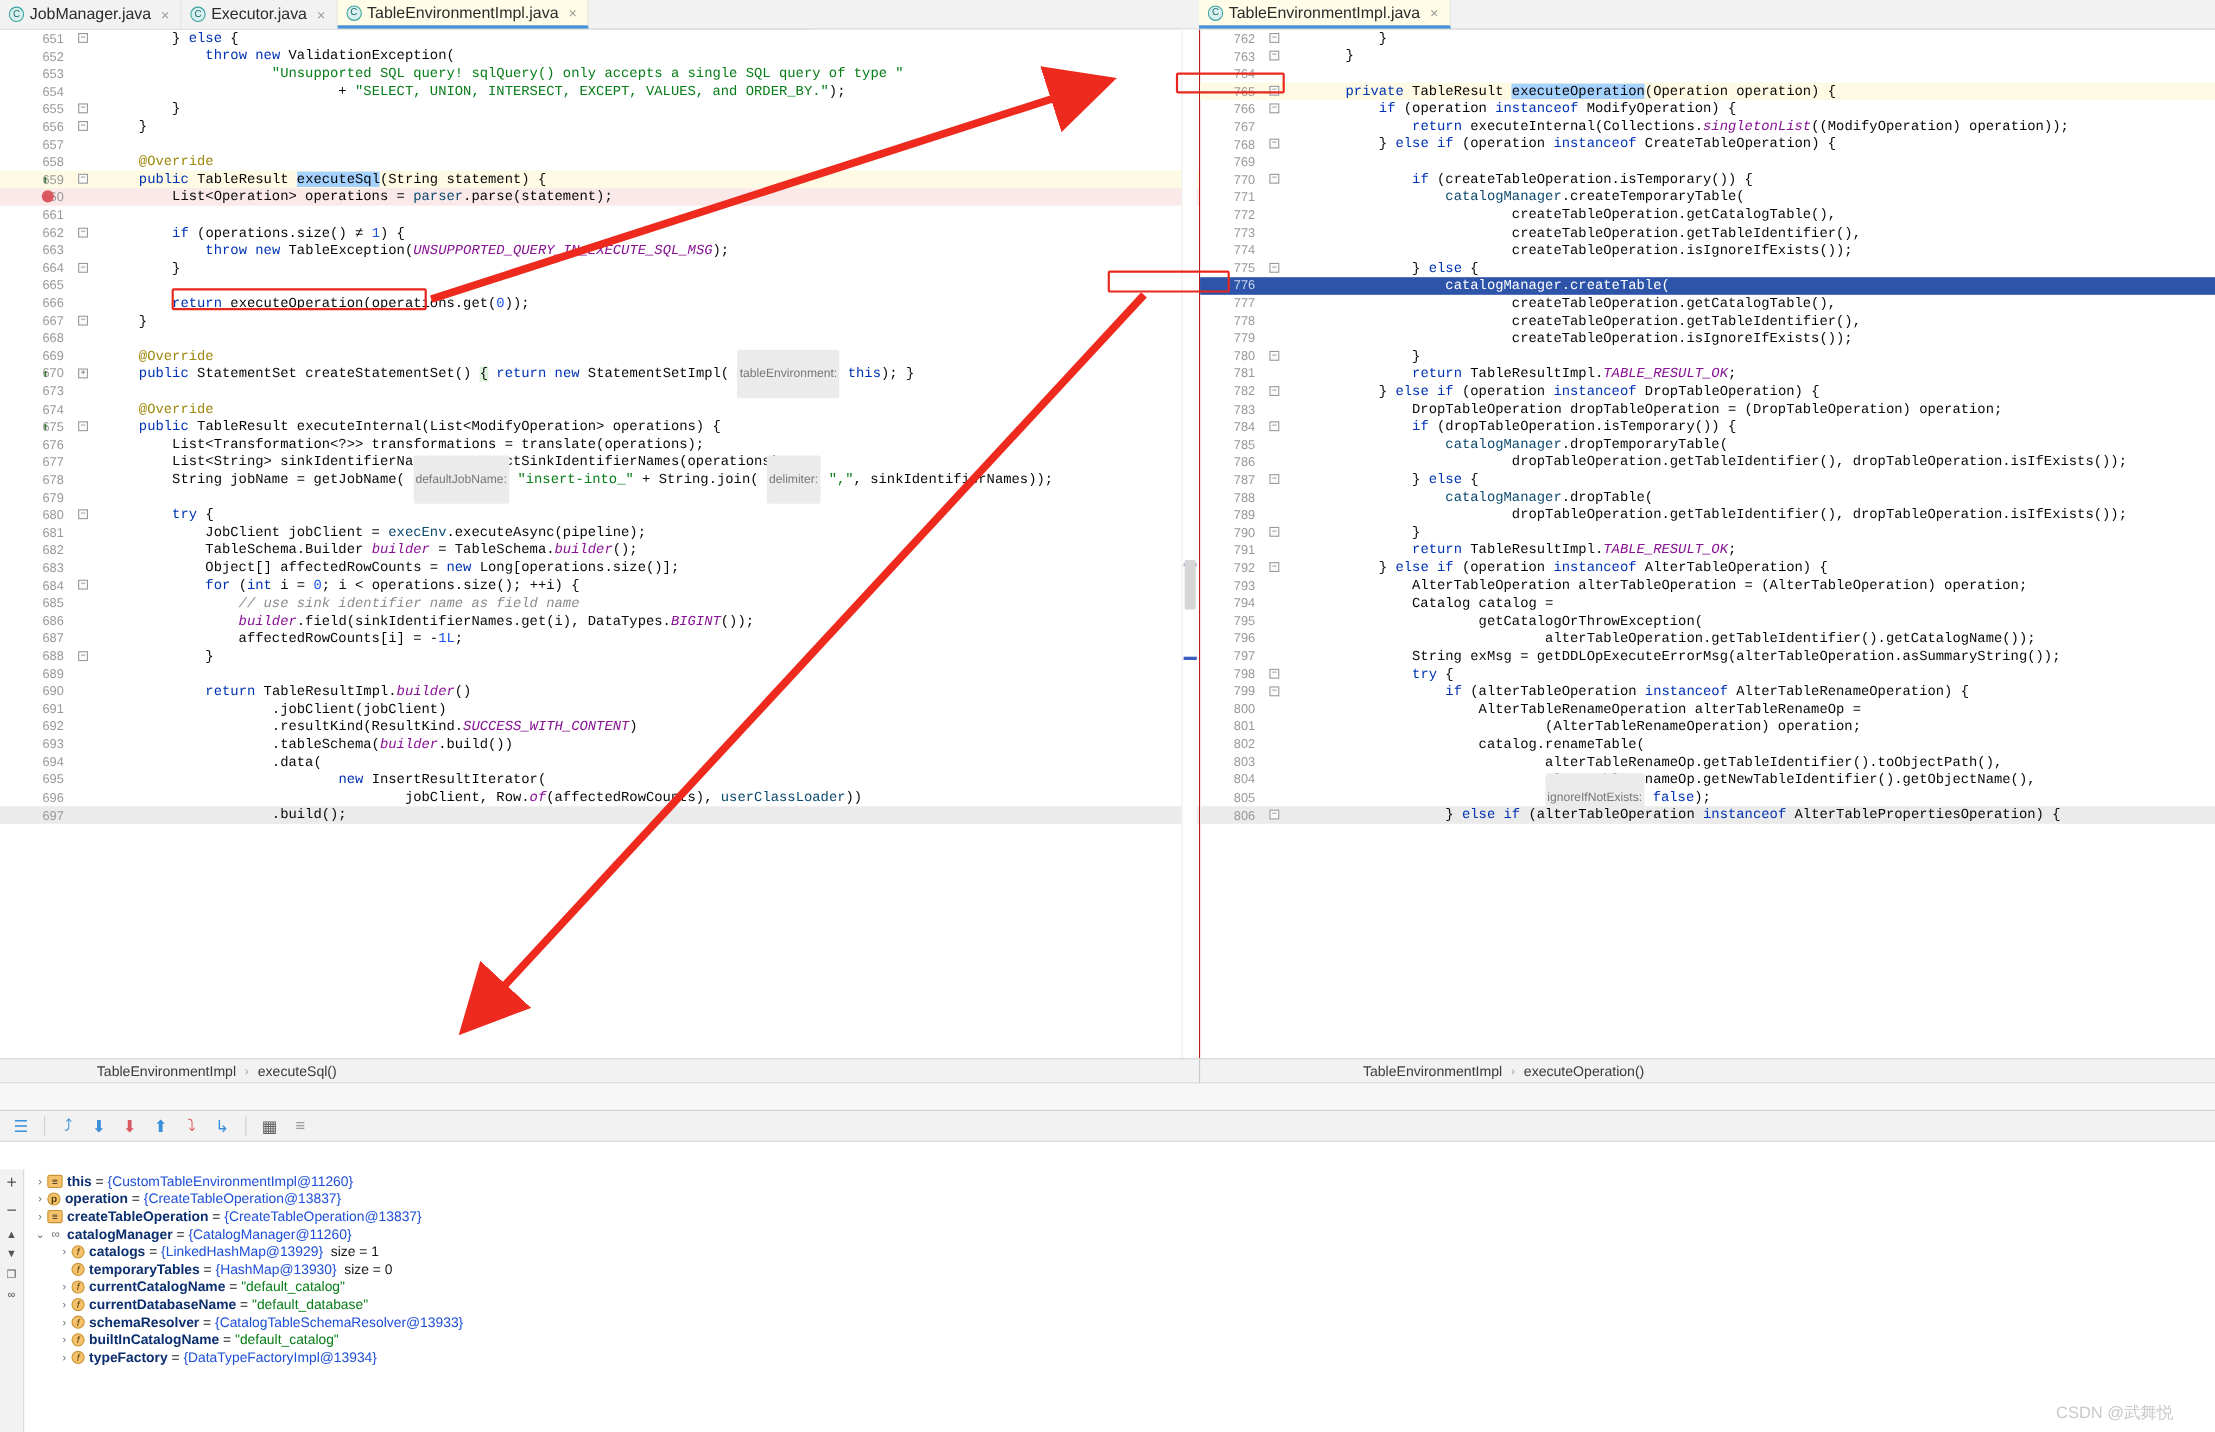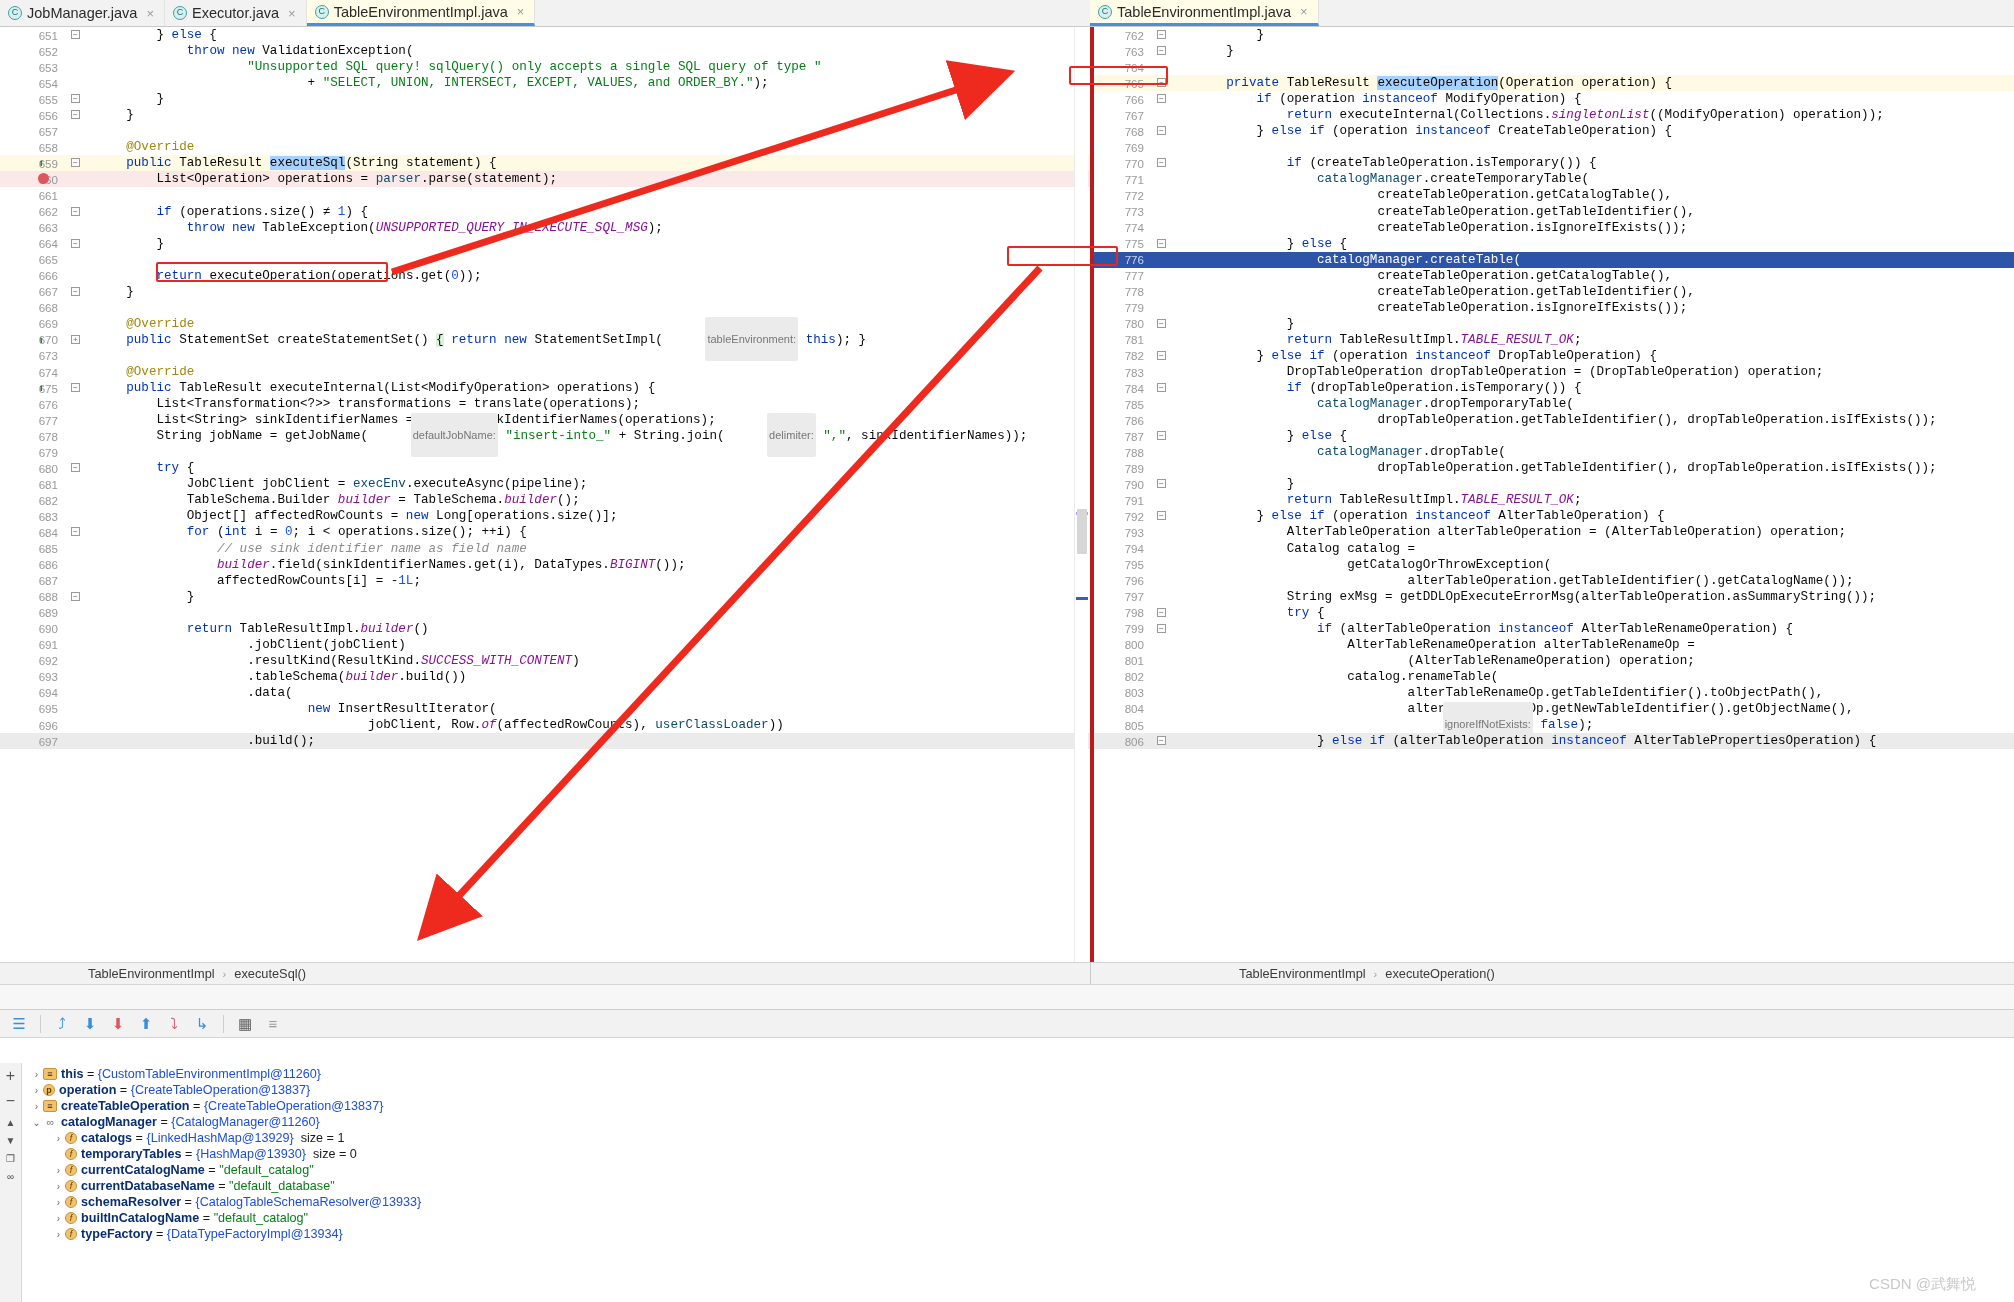--- a/index.html
+++ b/index.html
@@ -43,21 +43,21 @@
     flex: 0 0 auto;
   }
   .tab-close { color: #9a9a9a; font-size: 13px; margin-left: 4px; }
 
   
   .editor {
     position: absolute; top: 27px;
     background: #ffffff; overflow: hidden;
   }
   #editor-left { left: 0; width: 1090px; height: 935px; }
-  #editor-right { left: 1090px; width: 924px; height: 935px; border-left: 4px solid #b91c1c; }
+  #editor-right { left: 1090px; width: 924px; height: 935px; border-left: 1px solid #b91c1c; }
 
   .codeflow { position: relative; }
 
   .line {
     position: relative;
     height: 16.05px;
     display: flex; align-items: center;
     white-space: pre;
     font-family: "Liberation Mono", monospace;
     font-size: 12.6px;
@@ -104,21 +104,21 @@
   .kw   { color: #0033b3; }
   .str  { color: #067d17; }
   .num  { color: #1750eb; }
   .cmt  { color: #8c8c8c; font-style: italic; }
   .fld  { color: #0c4a6e; }
   .sfld { color: #871094; font-style: italic; text-align: right; }
   .ann  { color: #9e880d; }
   .hint {
     background: #ebebeb; color: #777777;
     font-family: "Liberation Sans", sans-serif;
-    font-size: 11px; padding: 16px 2px; border-radius: 2px; margin-left: 35px;
+    font-size: 11px; padding: 16px 2px; border-radius: 2px;
   }
   .selblue { background: #a6d2ff; }
   .greenbr { background: #dbf2db; }
 
   
   .redbox {
     position: absolute;
     border: 2.5px solid #e8281e;
     border-radius: 2px;
     pointer-events: none;

